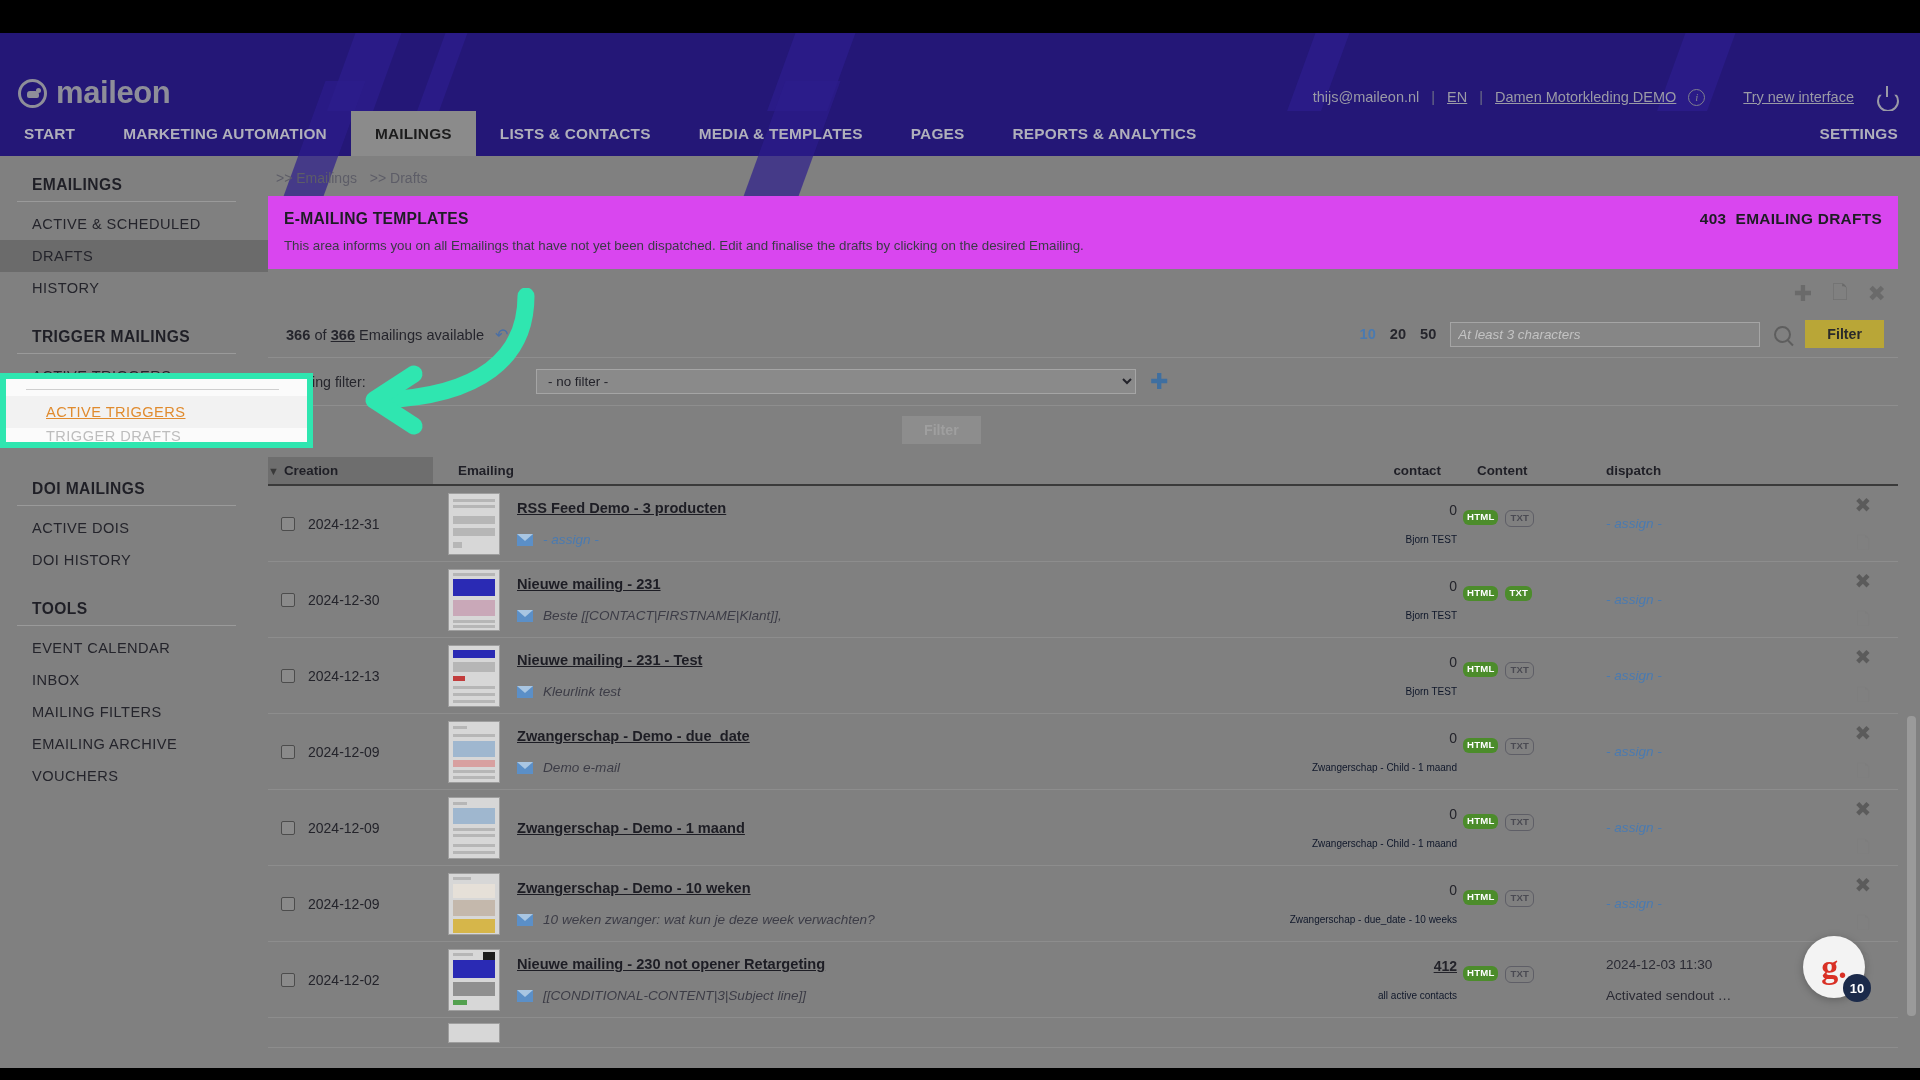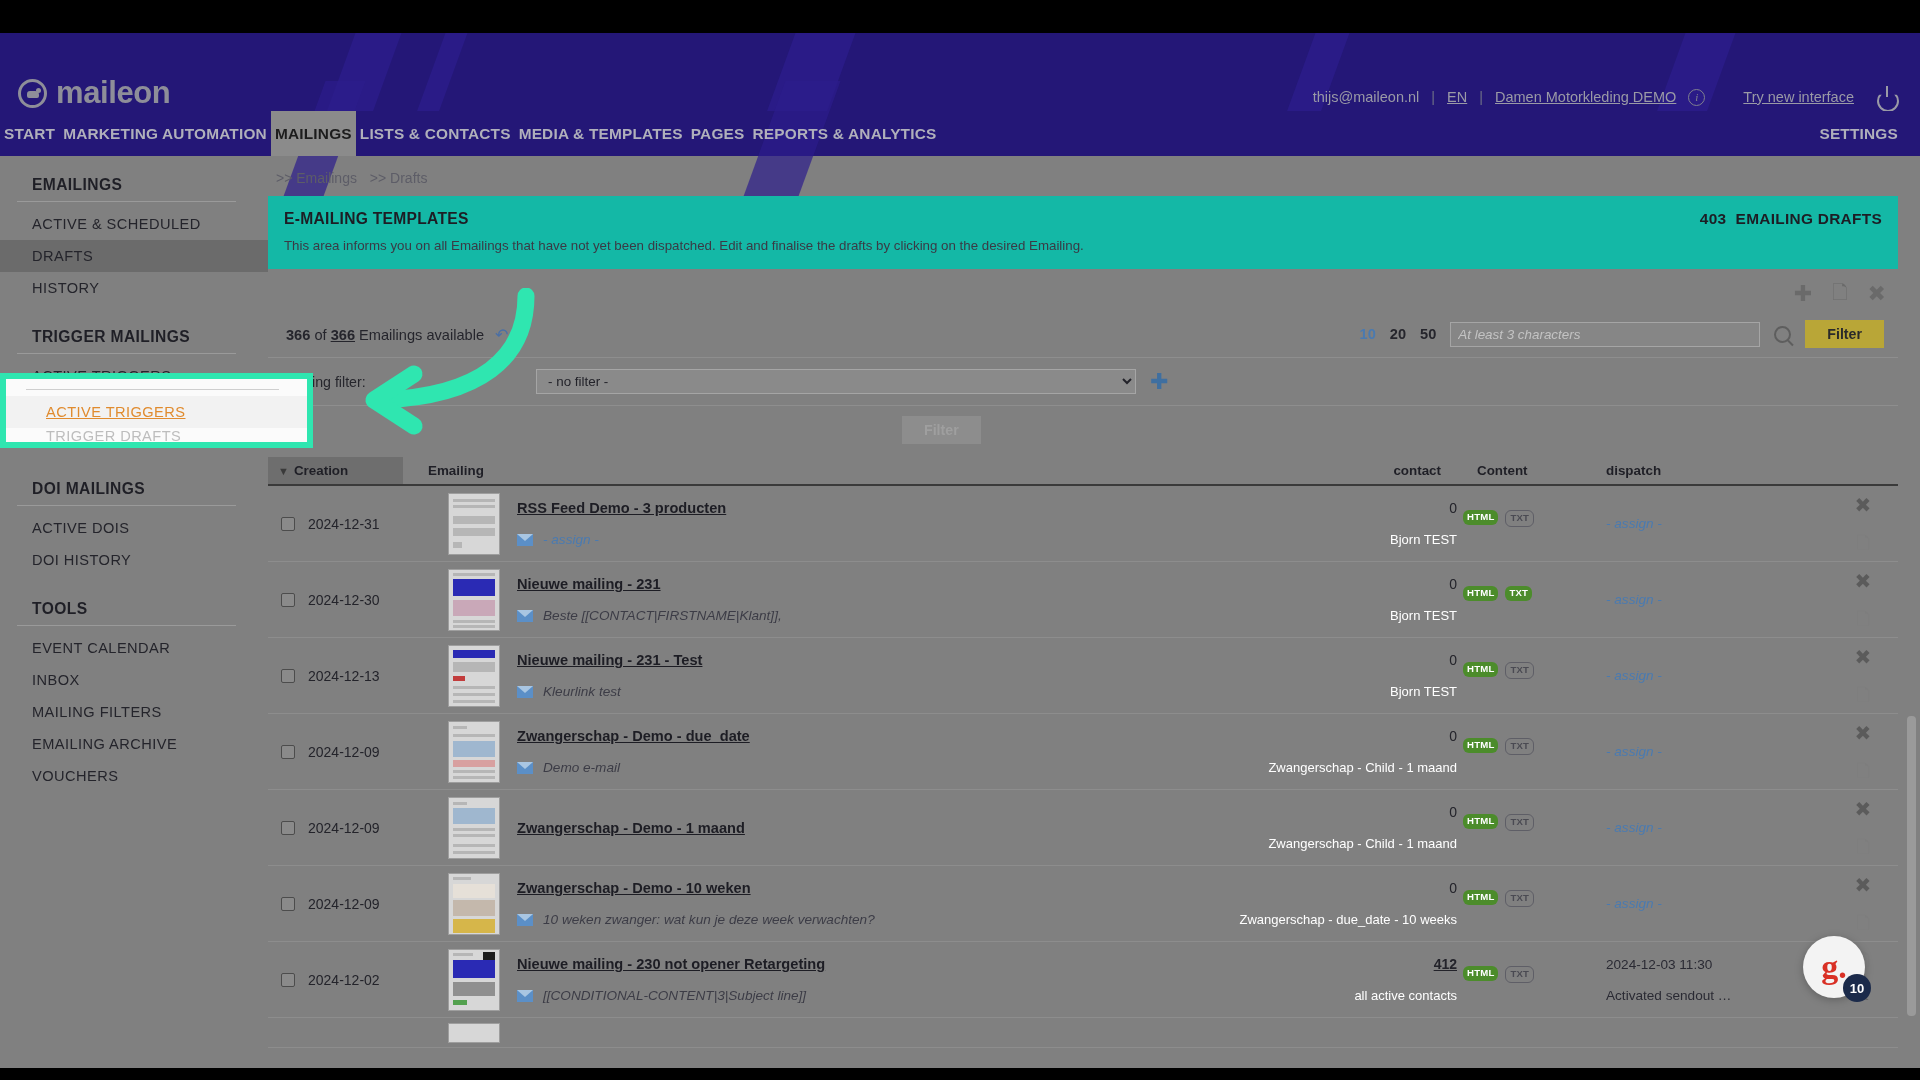--- a/index.html
+++ b/index.html
@@ -62,21 +62,21 @@
   }
   .power-ic::after { content:""; position:absolute; left:9.8px; top:0px; width:2.4px; height:11px; background:#9a9aa6;}
 
   
   .nav { position: relative; height: 45px; background: #241777; display: flex; align-items: stretch; }
   .nav .diag2 {
     position: absolute; top: -30px; width: 40px; height: 140px;
     background: #2c1d8c; transform: skewX(-20deg); opacity: .7;
   }
   .nav-item {
-    position: relative; display: flex; align-items: center; padding: 0 4px;
+    position: relative; display: flex; align-items: center; padding: 0 24px;
     color: #b0b0bb; font-size: 15.4px; font-weight: bold; letter-spacing: .2px; cursor: pointer;
   }
   .nav-item:first-child { margin-left: 8px; }
   .nav-item.active { background: #8b8b8b; color: #1c1c1c; }
   .nav-settings { position: absolute; right: 22px; top: 0; height: 45px; display: flex; align-items: center;
     color: #b0b0bb; font-size: 15.4px; font-weight: bold; letter-spacing:.2px; }
 
   
   .body-wrap { display: flex; height: calc(1035px - 78px - 45px); }
   .sidebar { width: 268px; flex: 0 0 268px; padding: 20px 0 0 0; position: relative; }
@@ -91,21 +91,21 @@
   }
   .side-item.sel { background: #6b6b6b; }
   .side-gap { height: 24px; }
 
   
   .main { flex: 1; padding: 14px 22px 0 0; position: relative; }
   .crumbs { color: #5d5d67; font-size: 14px; padding: 0 0 10px 8px; }
   .crumbs span { margin-right: 9px; }
 
   .panel-head {
-    background: #14b8a6; padding: 14px 16px 16px 16px; display: flex; justify-content: space-between;
+    background: #d946ef; padding: 14px 16px 16px 16px; display: flex; justify-content: space-between;
   }
   .panel-title { color: #1d1d24; font-size: 15.6px; font-weight: bold; letter-spacing: .3px; }
   .panel-sub { color: #3a3a45; font-size: 13.3px; margin-top: 10px; }
   .panel-count { color: #1d1d24; font-size: 15.4px; font-weight: bold; letter-spacing: .3px; }
 
   .toolbar-icons { display: flex; justify-content: flex-end; gap: 20px; padding: 14px 12px 6px 0; }
   .tb-ic { color: #6a6a6a; font-size: 22px; line-height: 1; }
 
   .filterbar { background: #808080; }
   .filter-row1 {
@@ -141,21 +141,21 @@
   .filter-row3 { padding: 10px 0 13px 0; display:flex; }
   .fbtn-dis {
     margin-left: 634px; background: #8d8d8d; color: #9f9f9f; font-weight: bold;
     font-size: 14.2px; padding: 6px 22px; border: none;
   }
 
   
   .tbl { width: 100%; }
   .thead { display: flex; align-items: flex-end; border-bottom: 2px solid #3a3a3a; }
   .th { font-size: 13.4px; color: #1f1f26; font-weight: bold; padding: 6px 0 6px 0; }
-  .th-creation { width: 135px; background: #6e6e6e; padding-left: 10px; }
+  .th-creation { width: 165px; background: #6e6e6e; }
   .th-emailing { width: 140px; padding-left: 25px; }
   .th-contact { flex: 1; text-align: right; padding-right: 22px; }
   .th-content { width: 125px; padding-left: 14px; }
   .th-dispatch { width: 240px; padding-left: 18px; }
   .th-act { width: 70px; }
   .chev { font-size: 11px; margin-right: 5px; color: #3a3a3a; }
 
   .trow { display: flex; border-bottom: 1px solid #8d8d8d; min-height: 76px; }
   .cell-chk { width: 40px; display: flex; align-items: center; justify-content: center; }
   .chkbox { width: 14px; height: 14px; border: 1.4px solid #4c4c4c; background: #8a8a8a; border-radius: 2px;}
@@ -183,21 +183,21 @@
     content: ""; position: absolute; left: 0; top: 0; width: 0; height: 0;
     border-left: 8px solid transparent; border-right: 8px solid transparent; border-top: 7px solid #a9c6e2;
   }
   .m-subtext { font-size: 13.6px; font-style: italic; color: #3c3c46; }
   .m-assign { font-size: 13.6px; font-style: italic; color: #4a7ab0; text-decoration: none; cursor: pointer; }
 
   .cell-contact { width: 330px; display: flex; flex-direction: column; justify-content: center;
     align-items: flex-end; gap: 16px; padding-right: 6px; }
   .c-num { font-size: 14px; color: #23232a; }
   .c-num.link { font-weight: bold; text-decoration: underline; cursor: pointer; }
-  .c-name { font-size: 13px; color: #ffffff; }
+  .c-name { font-size: 10px; color: #0f172a; }
 
   .cell-content { width: 125px; display: flex; align-items: flex-start; padding-top: 24px; gap: 7px; }
   .badge {
     font-size: 9.6px; font-weight: bold; padding: 2px 4px; border-radius: 6px;
     letter-spacing: .2px; line-height: 1.1;
   }
   .badge.html { background: #4c8c2b; color: #fff; }
   .badge.txt-on { background: #4c8c2b; color: #fff; }
   .badge.txt-off { background: transparent; color: #4a4a52; border: 1px solid #5e5e66; }
 

